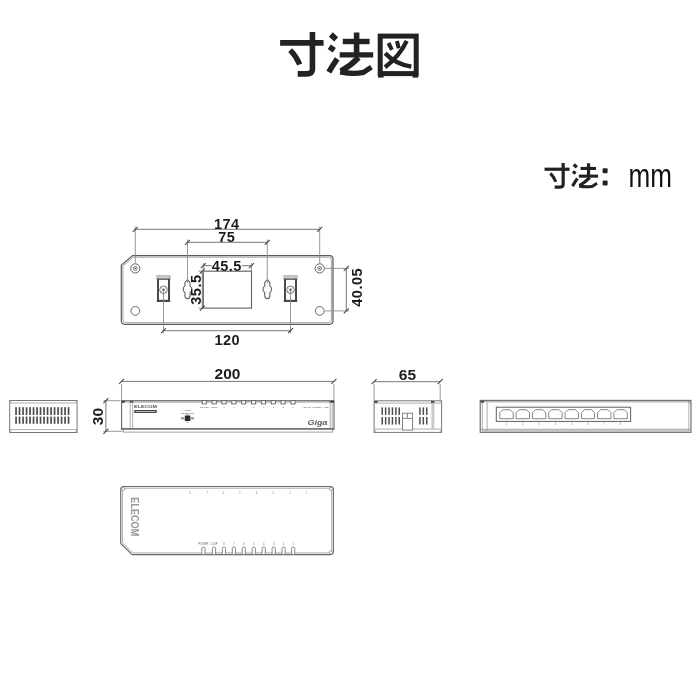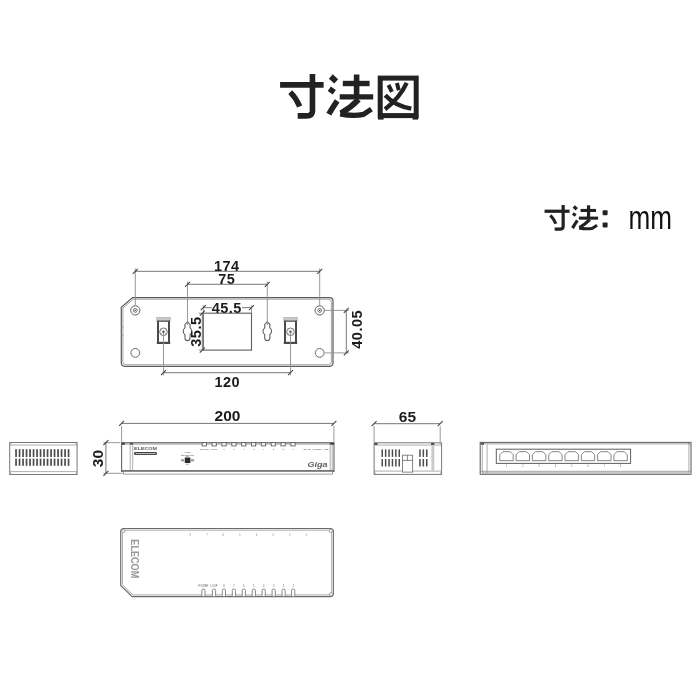--- a/index.html
+++ b/index.html
@@ -1,16 +1,16 @@
 <!DOCTYPE html>
 <html><head>
 <meta charset="utf-8">
 <style>
   html,body{margin:0;padding:0;background:#fff;}
-  #wrap{width:700px;height:656px;position:relative;background:#84cc16;overflow:hidden;margin-top:42px;}
+  #wrap{width:700px;height:656px;position:relative;background:#84cc16;overflow:hidden;}
   svg{display:block;}
   text{font-family:"Liberation Sans",sans-serif;}
   .d{font:bold 14.5px "Liberation Sans",sans-serif;fill:#1c1c1c;text-anchor:middle;letter-spacing:0.5px;}
   .d2{font:bold 15.5px "Liberation Sans",sans-serif;fill:#1c1c1c;text-anchor:middle;}
   .tiny{fill:#555;text-anchor:middle;}
 </style>
 </head>
 <body>
 <div id="wrap">
 <svg width="700" height="700" viewBox="0 0 700 700" xmlns="http://www.w3.org/2000/svg">

